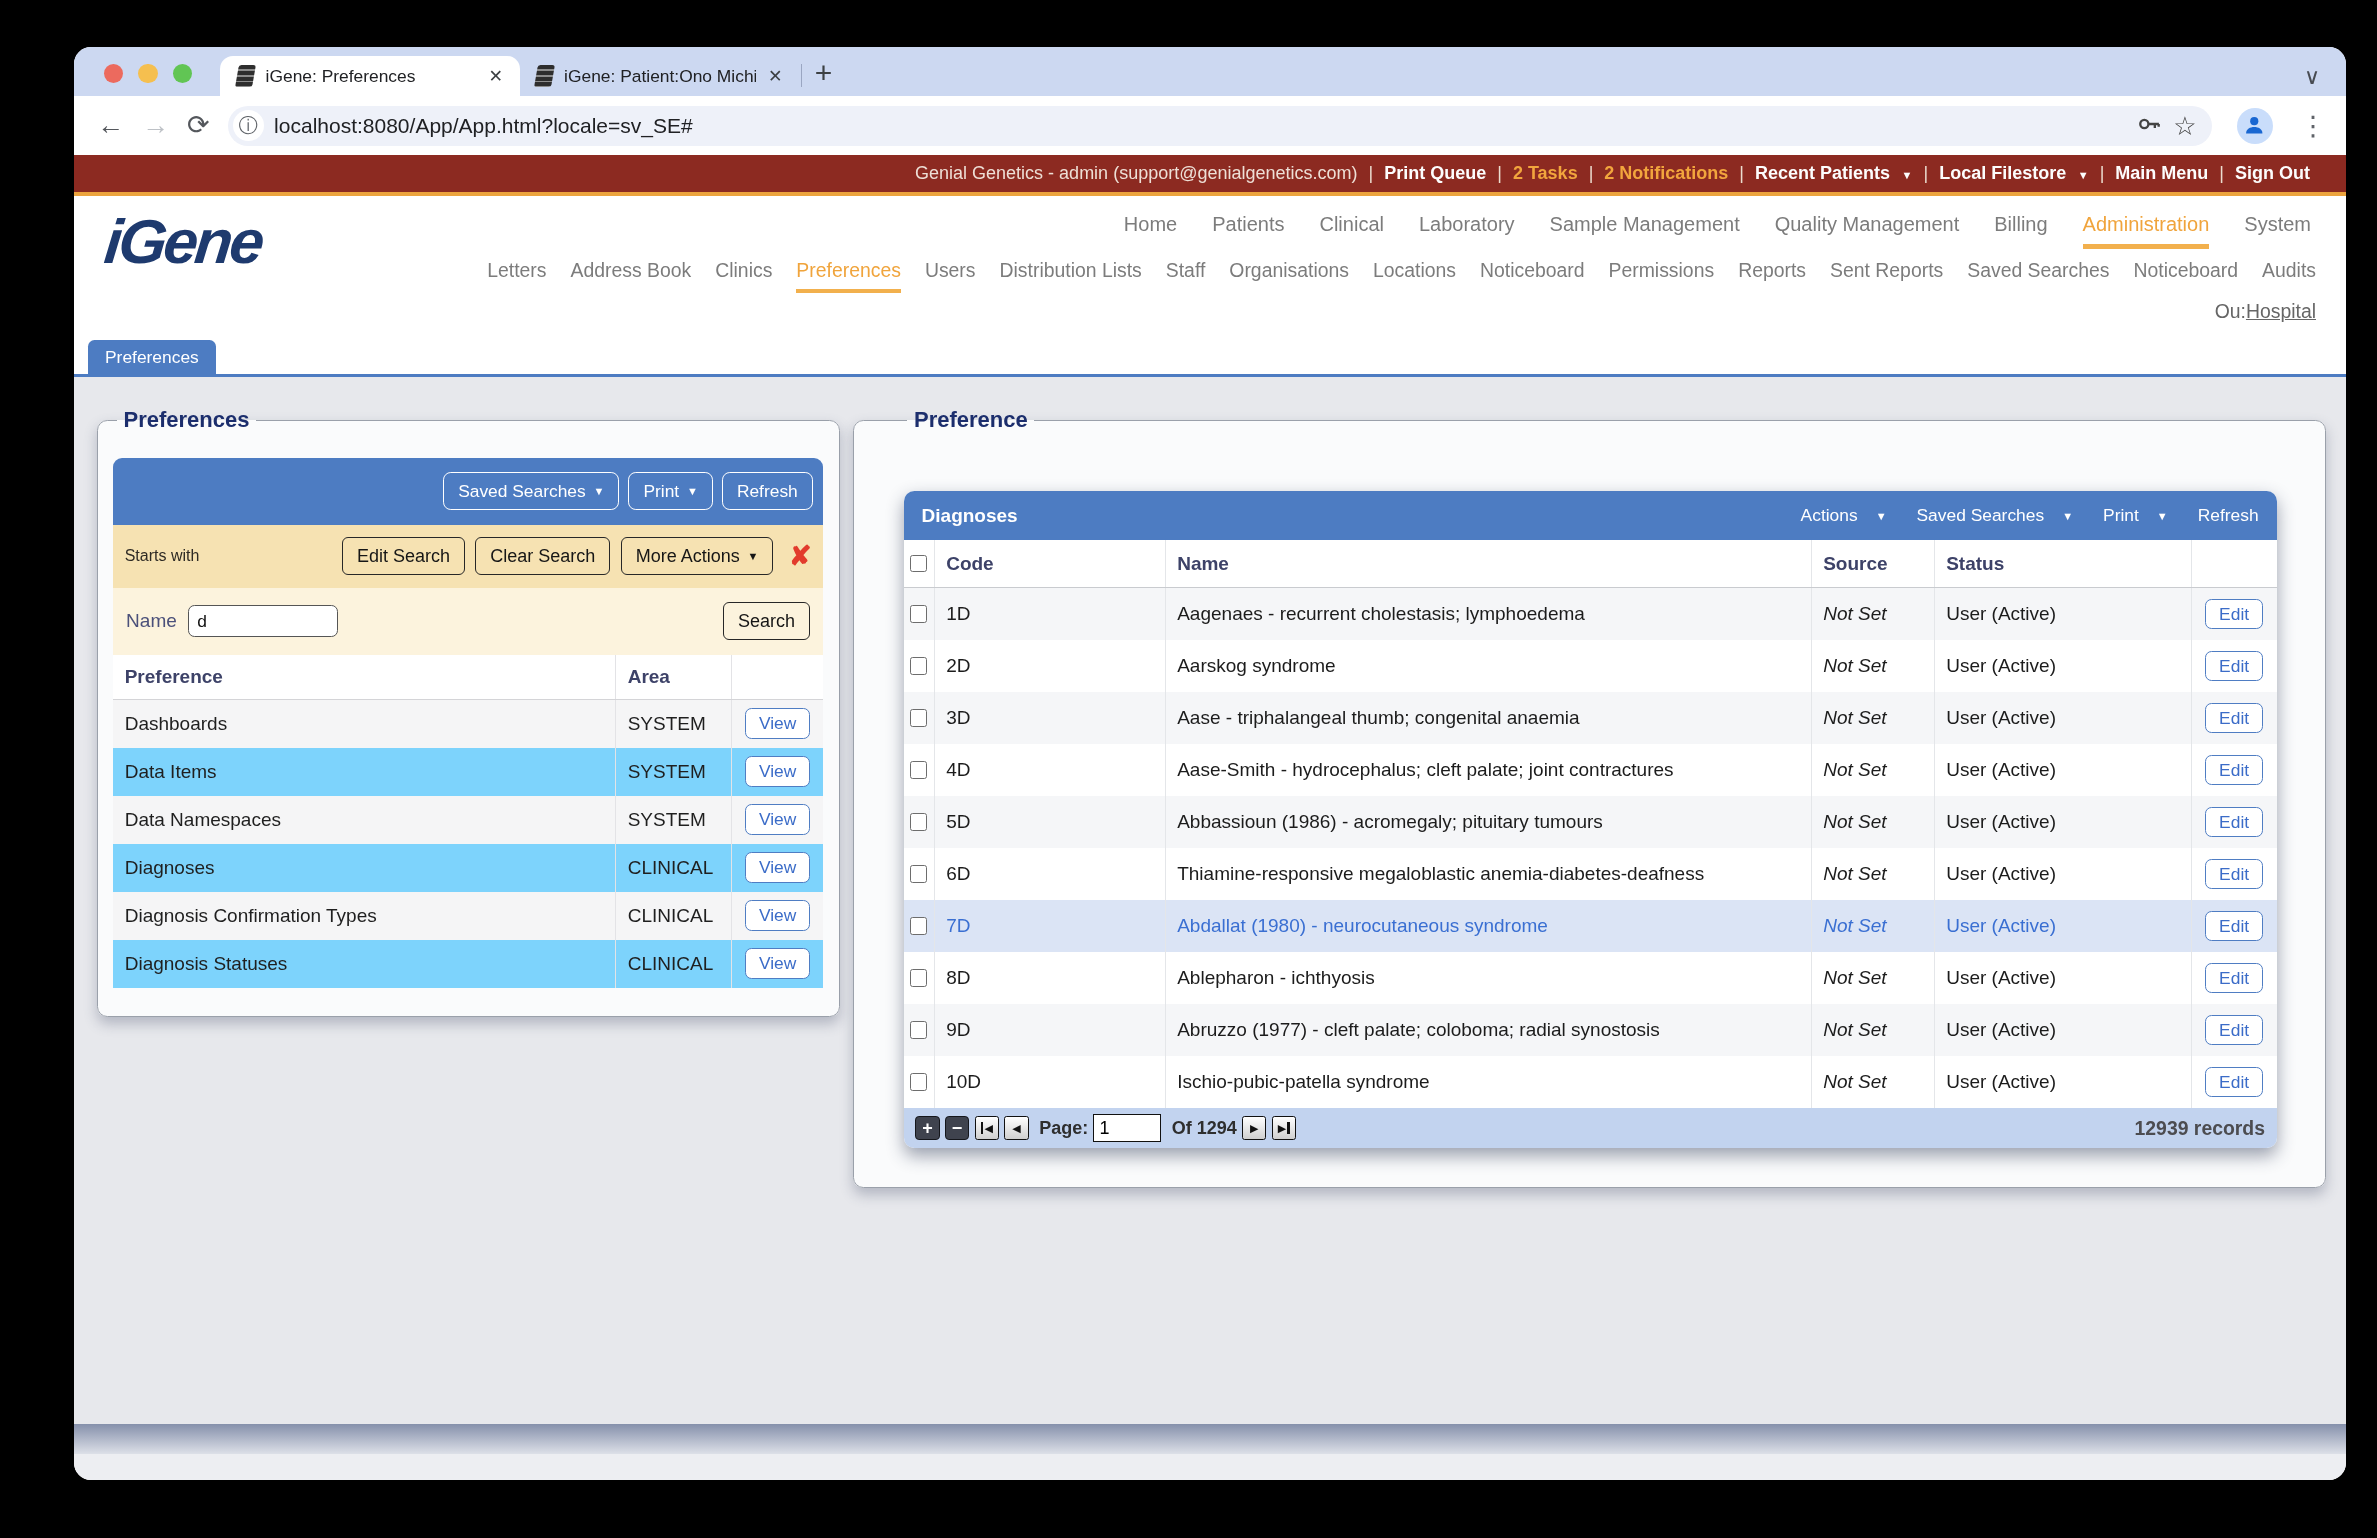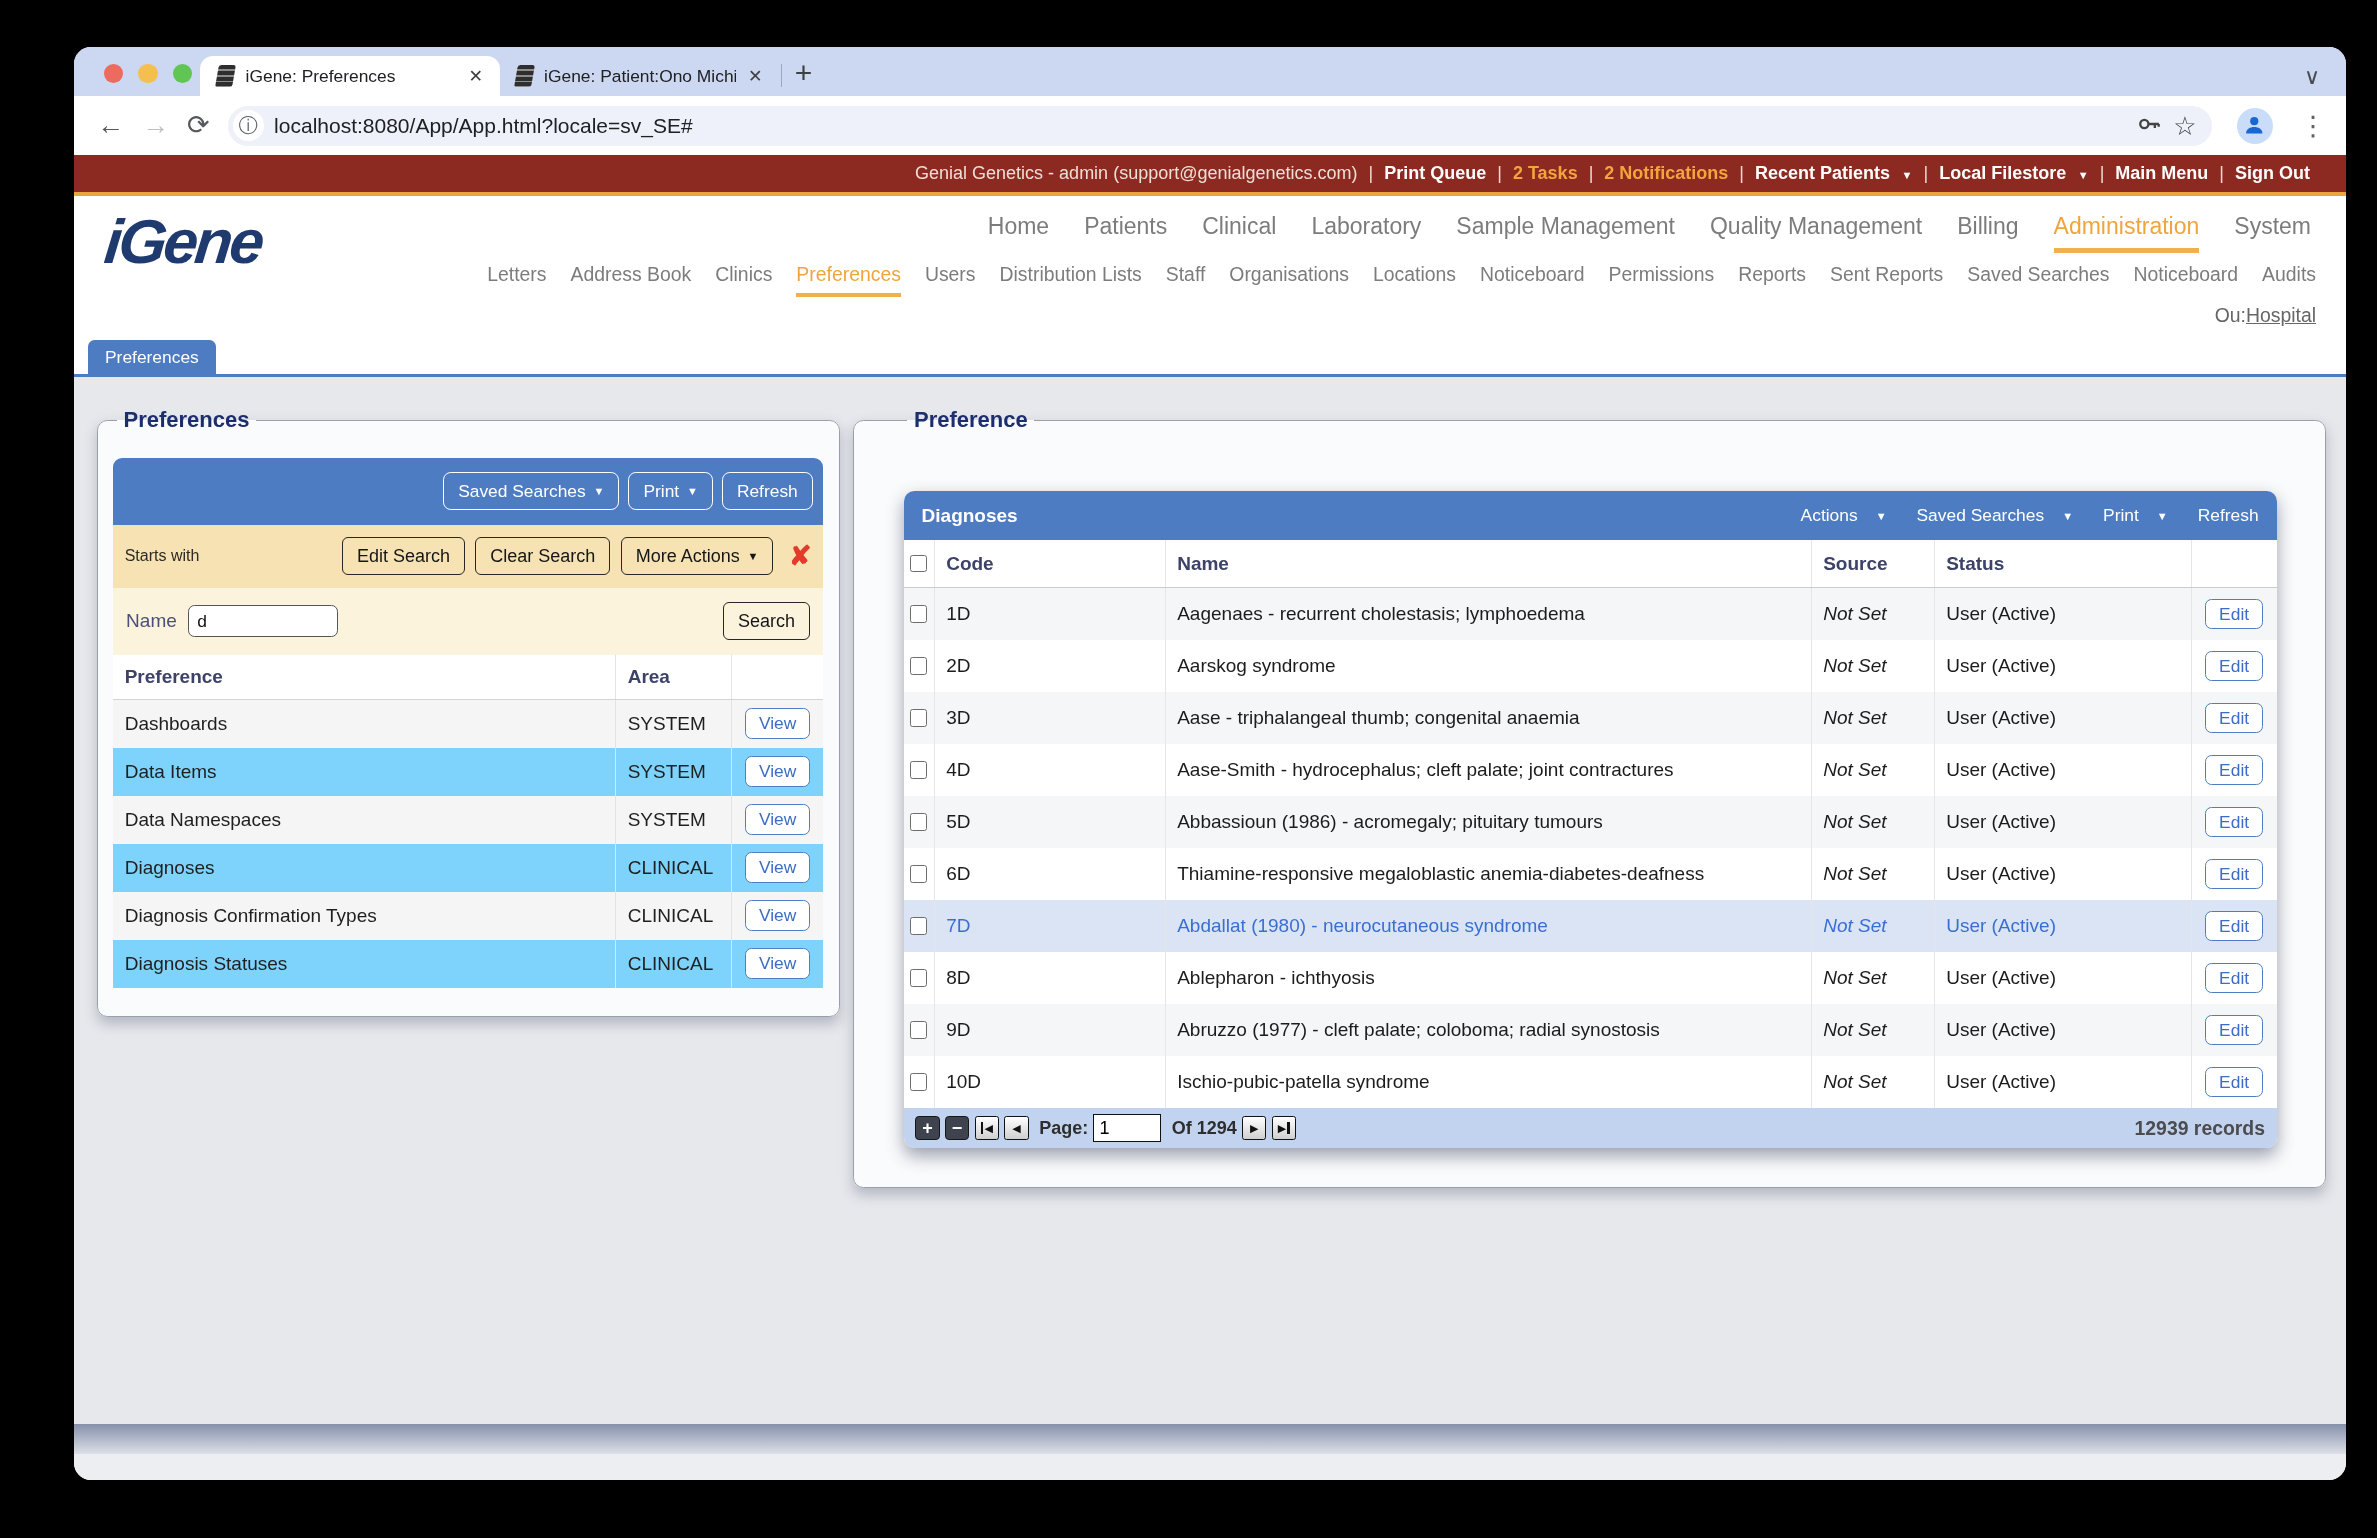--- a/index.html
+++ b/index.html
@@ -3,21 +3,21 @@
 <meta charset="utf-8">
 <title>iGene: Preferences</title>
 <style>
   * { margin:0; padding:0; box-sizing:border-box; font-family:"Liberation Sans", sans-serif; }
   html,body { width:2377px; height:1539px; background:#000; overflow:hidden; }
 
   .window { position:absolute; left:74px; top:47px; width:2272px; height:1433px;
             border-radius:17px; overflow:hidden; background:#fff; display:flex; flex-direction:column; }
 
   
-  .tabstrip { height:49px; background:#ccd8f1; position:relative; display:flex; align-items:flex-end; }
+  .tabstrip { height:49px; background:#ccd8f1; position:relative; display:flex; align-items:flex-end;padding-left:20px; }
   .lights { position:absolute; left:30px; top:17px; display:flex; gap:15px; }
   .light { width:19.4px; height:19.4px; border-radius:50%; }
   .light.red{background:#ec6a5e;} .light.yellow{background:#f5bf4f;} .light.green{background:#61c554;}
   .tab-active { margin-left:126px; width:300px; height:40px; background:#fff; border-radius:13px 13px 0 0;
                 display:flex; align-items:center; gap:11.6px; padding:0 17px; }
   .tab-inactive { width:278px; height:40px; display:flex; align-items:center; gap:11.6px; padding:0 15.5px; }
   .favicon { width:17px; height:22px; border-radius:2.6px; flex:0 0 auto; transform:skewX(-10deg);
              background:repeating-linear-gradient(180deg,#2e2e2e 0 3.9px,#8d8d8d 3.9px 5.8px); }
   .tab-title { flex:1; font-size:17.4px; color:#202124; white-space:nowrap; overflow:hidden; }
   .tab-close { font-size:17.4px; color:#3c4043; }
@@ -46,21 +46,21 @@
   .adm-user { color:#eedfd6; }
   .adm-link { color:#fdfdfd; font-weight:600; }
   .adm-accent { color:#f2a53d; font-weight:600; }
   .adm-caret { font-size:11px; color:#fdfdfd; margin-left:6.5px; }
 
   
   .app-header { height:140px; background:#fff; position:relative; }
   .logo { position:absolute; left:31px; top:10.3px; font-size:62px; font-weight:bold; font-style:italic;
           color:#1e3a6e; letter-spacing:-3.2px; transform:skewX(-6deg); }
   .main-nav { display:flex; justify-content:flex-end; gap:35px; padding:17px 35px 0 0; }
-  .nav1-item { font-size:23px; color:#7c7c7c; text-decoration:none; border-bottom:5.2px solid transparent;
+  .nav1-item { font-size:20px; color:#7c7c7c; text-decoration:none; border-bottom:5.2px solid transparent;
                padding-bottom:7.8px; white-space:nowrap;text-align:center; }
   .nav1-item.active { color:#f0a43c; border-bottom-color:#f2b04d; }
   .sub-nav { display:flex; justify-content:flex-end; gap:24px; padding:10.3px 30px 0 0; }
   .nav2-item { font-size:19.4px; color:#7c7c7c; text-decoration:none; border-bottom:4.5px solid transparent;
                padding-bottom:6.5px; white-space:nowrap; }
   .nav2-item.active { color:#f0a43c; border-bottom-color:#f2b04d; }
   .ou-line { text-align:right; padding:7.8px 30px 0 0; font-size:19.4px; color:#666; }
   .ou-link { color:#666; text-decoration:underline; }
 
   

